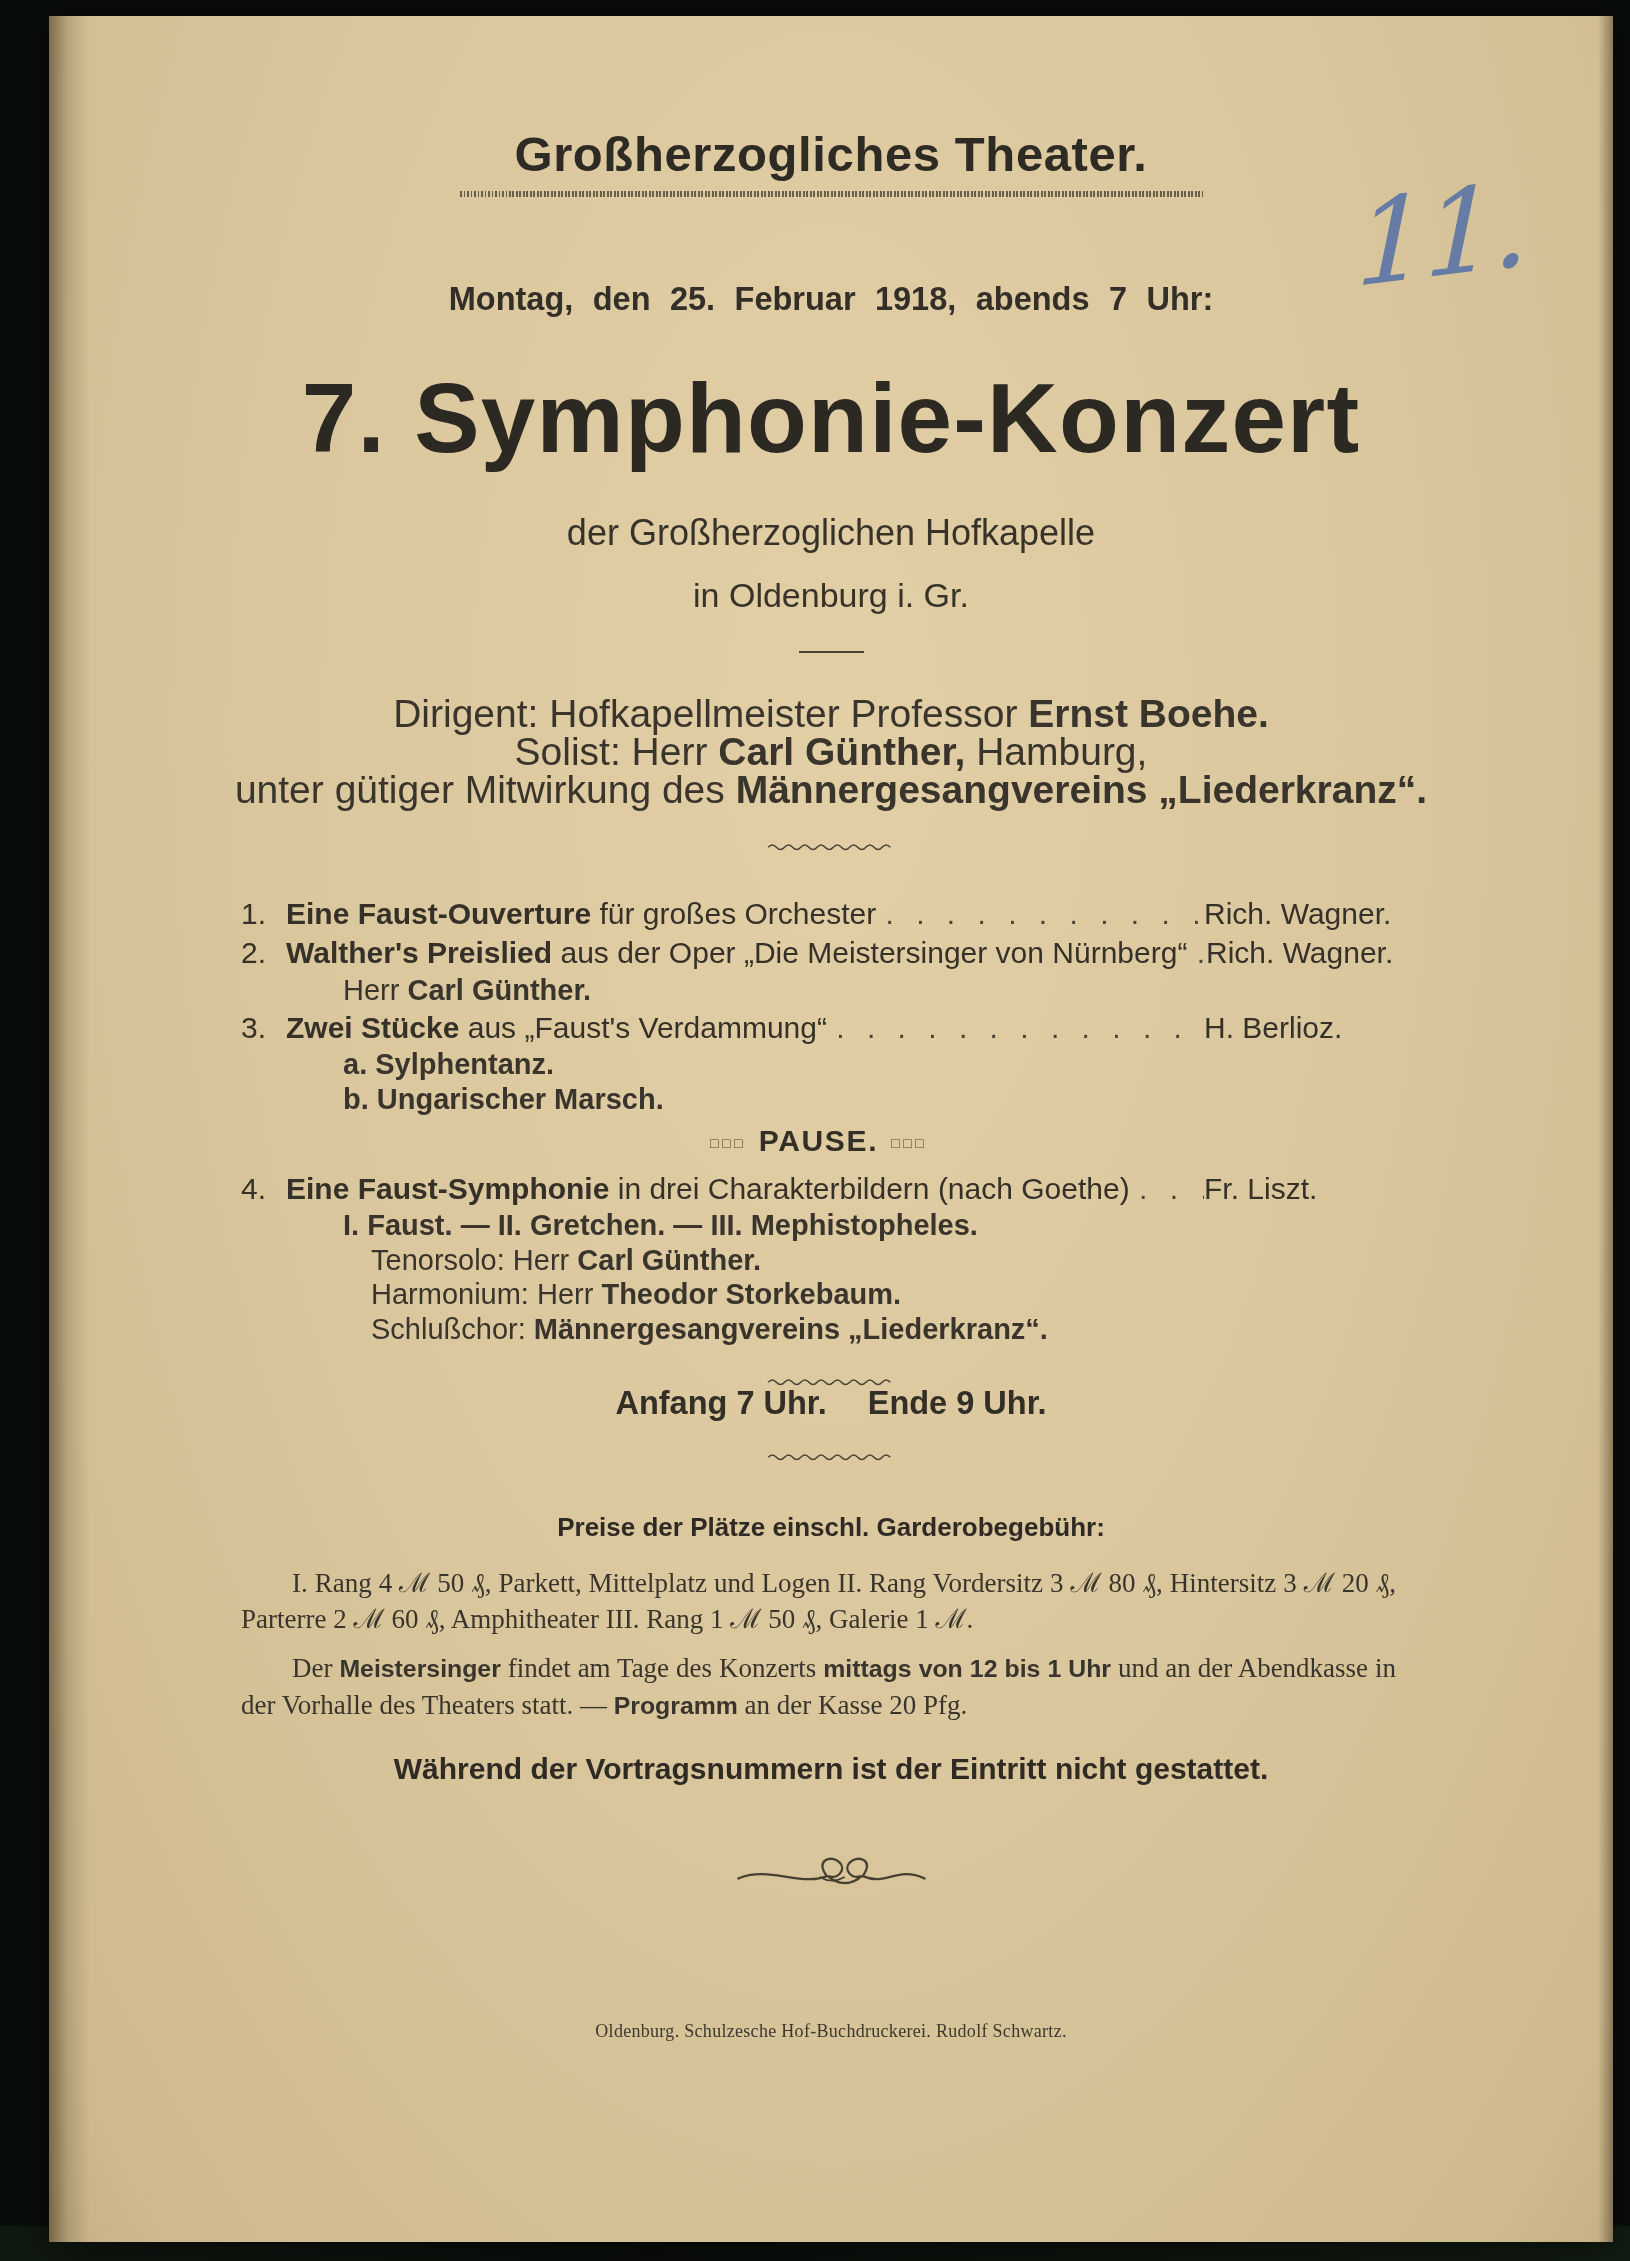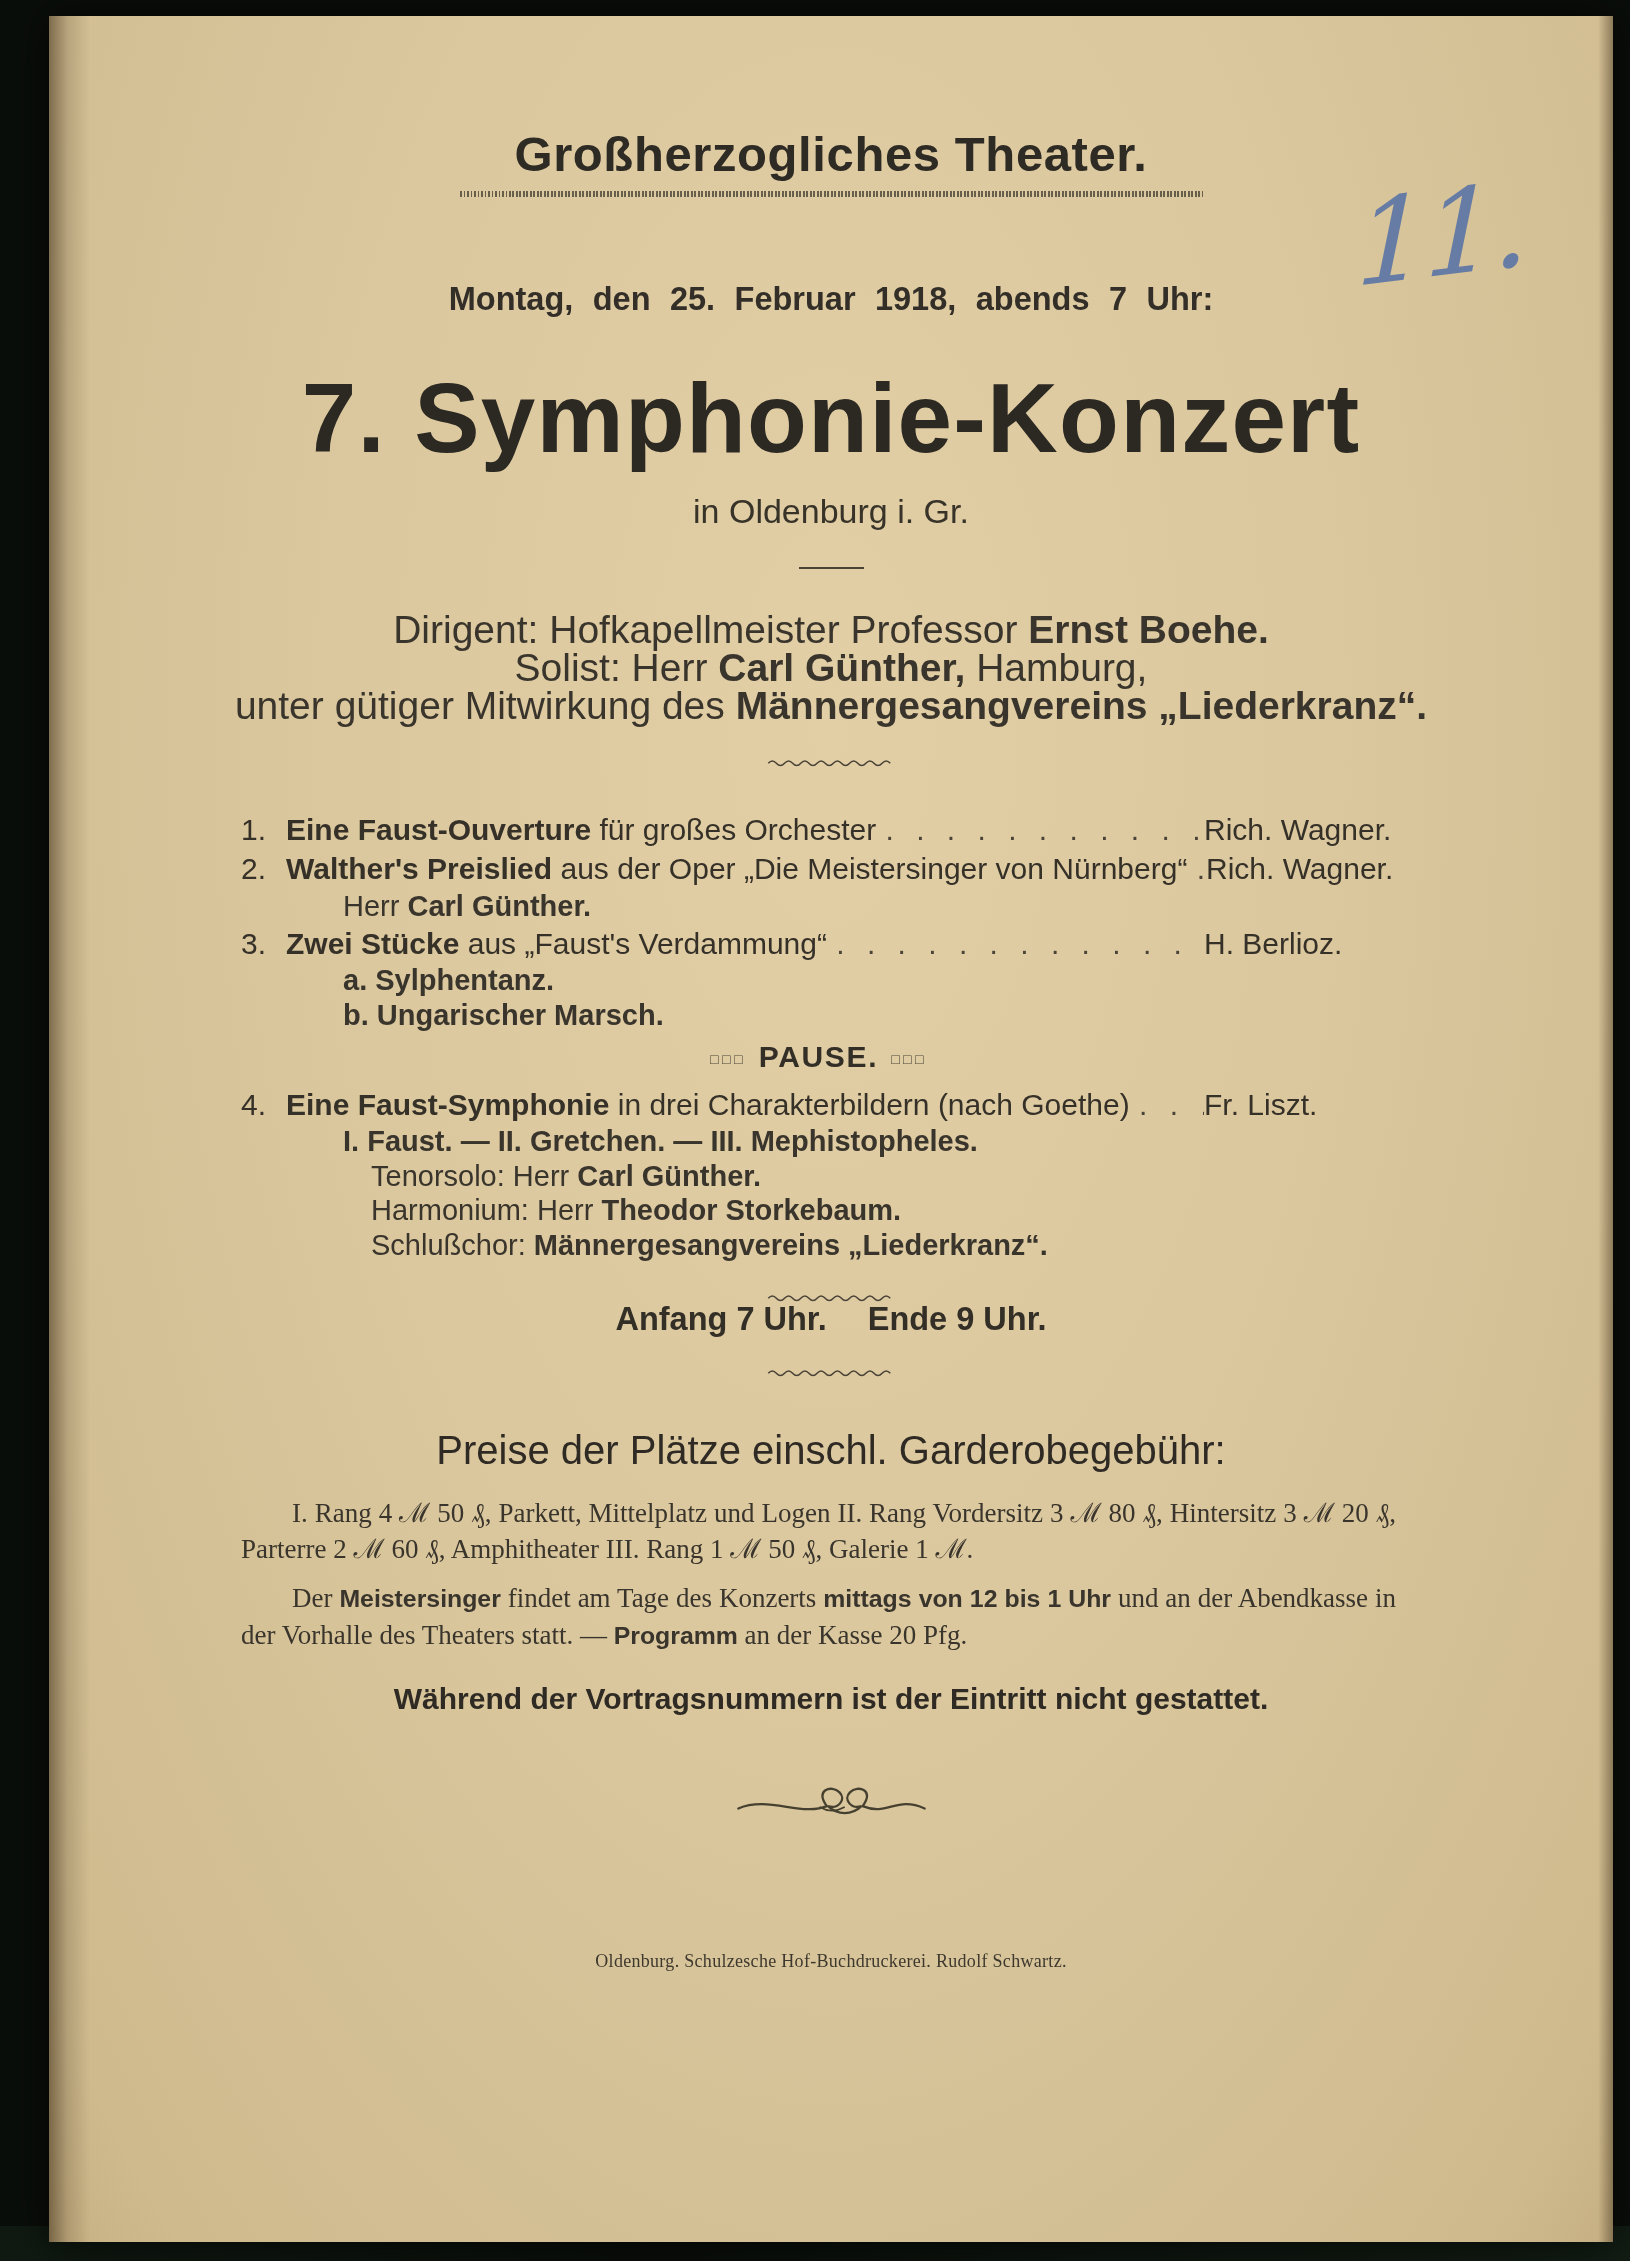--- a/index.html
+++ b/index.html
@@ -78,21 +78,21 @@
   .prog-sub{font-size:29px;line-height:31px;color:#3a352c;margin-bottom:3.5px;}
   .ind1{padding-left:102px;}
   .ind2{padding-left:130px;}
   .pause-row{text-align:center;font-size:30px;font-weight:bold;margin:9.3px 0 12.8px;color:#332f27;}
   .pause-deco{font-size:14px;font-weight:normal;vertical-align:3.5px;letter-spacing:3.5px;color:#4a4438;}
   .pause-label{margin:0 12.8px;letter-spacing:1.7px;}
 
   .times-line{text-align:center;font-size:32.5px;font-weight:bold;color:#332f27;line-height:1;}
   .times-line .gap{display:inline-block;width:41px;}
 
-  .prices-heading{margin-top:53px;text-align:center;font-size:40px;font-weight:normal;color:#2f2b24;line-height:1;}
+  .prices-heading{margin-top:53px;text-align:center;font-size:26px;font-weight:bold;color:#2f2b24;line-height:1;}
   .serif-para{
     margin:25.5px 0 0 192px;width:1155px;
     font-family:"Liberation Serif",serif;font-size:27px;line-height:36px;
     color:#3a352c;text-align:justify;text-indent:51px;
   }
   .serif-para.second{margin-top:12.8px;}
   .b-sans{font-family:"Liberation Sans",sans-serif;font-weight:bold;font-size:.92em;}
   .notice{margin-top:30px;text-align:center;font-size:30px;font-weight:bold;color:#2f2b24;line-height:1;}
 
   .ornament{display:block;margin:68px auto 0;}
@@ -111,20 +111,21 @@
   <div class="hand-number">11.</div>
 
   <div class="content">
 
     <div class="theater-heading">Großherzogliches Theater.</div>
     <div class="title-rule"></div>
 
     <div class="dateline">Montag, den 25. Februar 1918, abends 7 Uhr:</div>
 
     <div class="big-title">7. Symphonie-Konzert</div>
+    <div class="subtitle">der Großherzoglichen Hofkapelle</div>
     <div class="location">in Oldenburg i. Gr.</div>
 
     <div class="small-rule"></div>
 
     <div class="credits">
       <div><span>Dirigent: Hofkapellmeister Professor </span><span class="b">Ernst Boehe.</span></div>
       <div><span>Solist: Herr </span><span class="b">Carl Günther,</span><span> Hamburg,</span></div>
       <div><span>unter gütiger Mitwirkung des </span><span class="b">Männergesangvereins „Liederkranz“.</span></div>
     </div>
 

